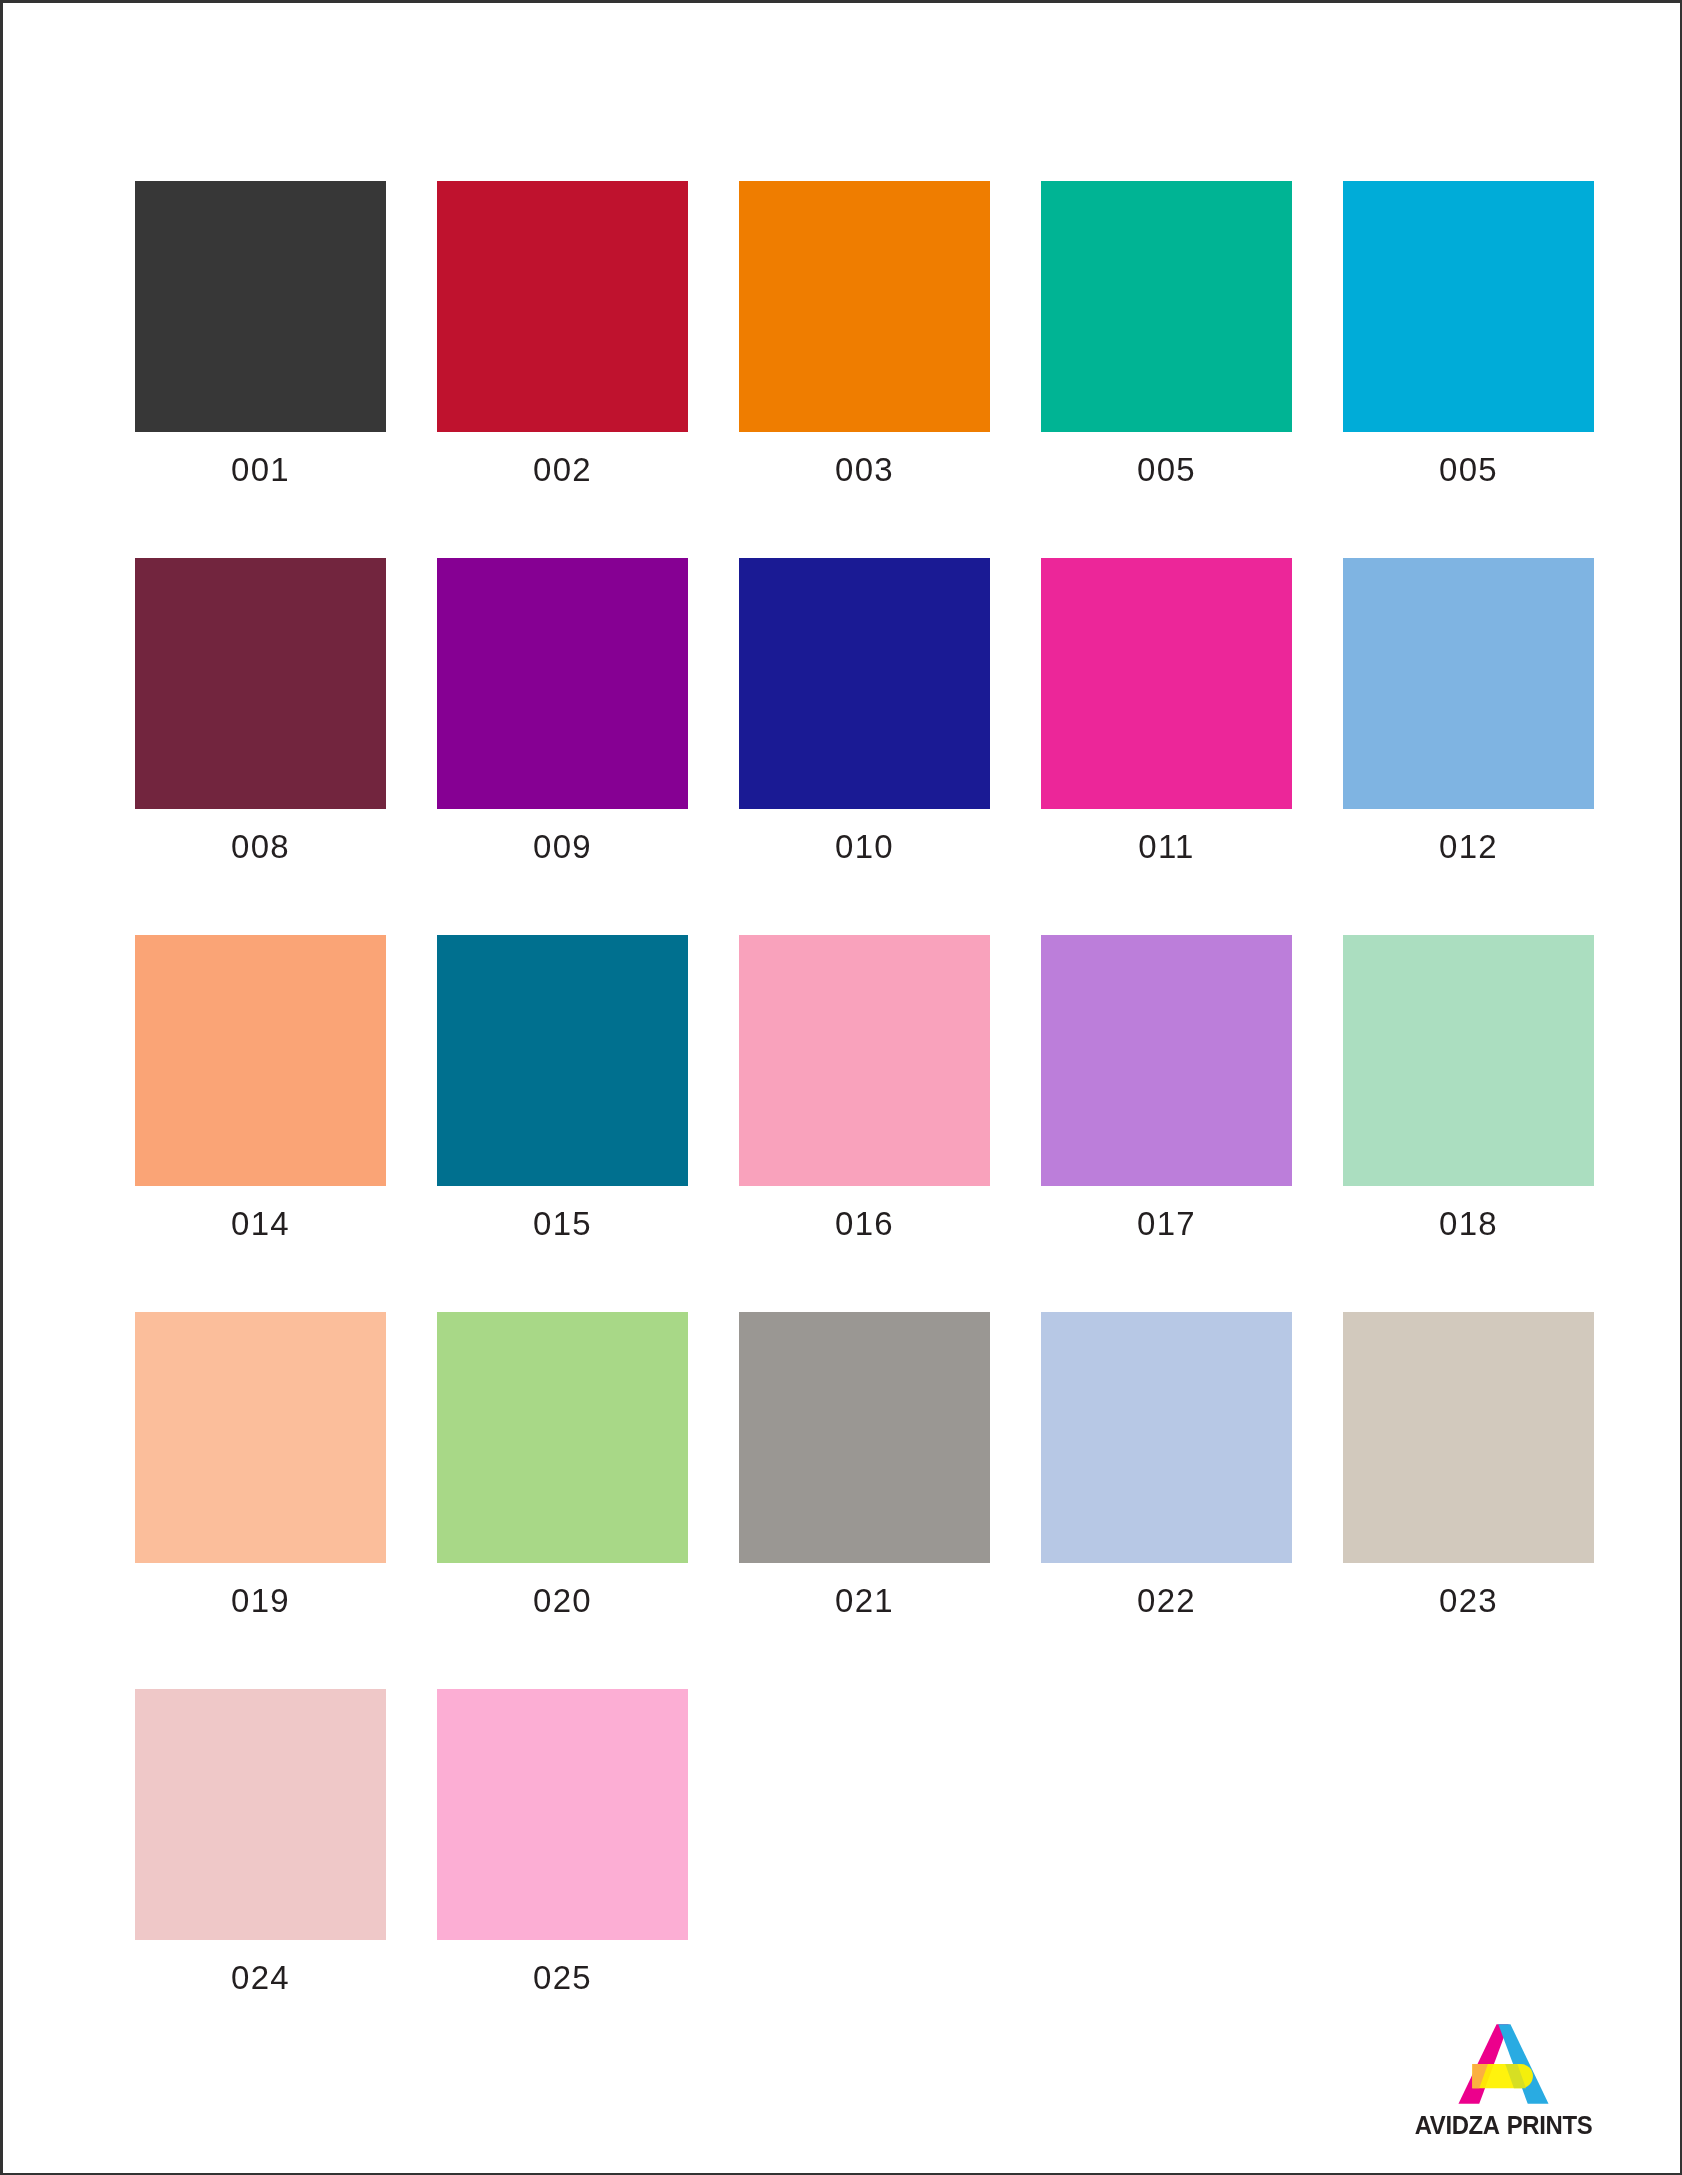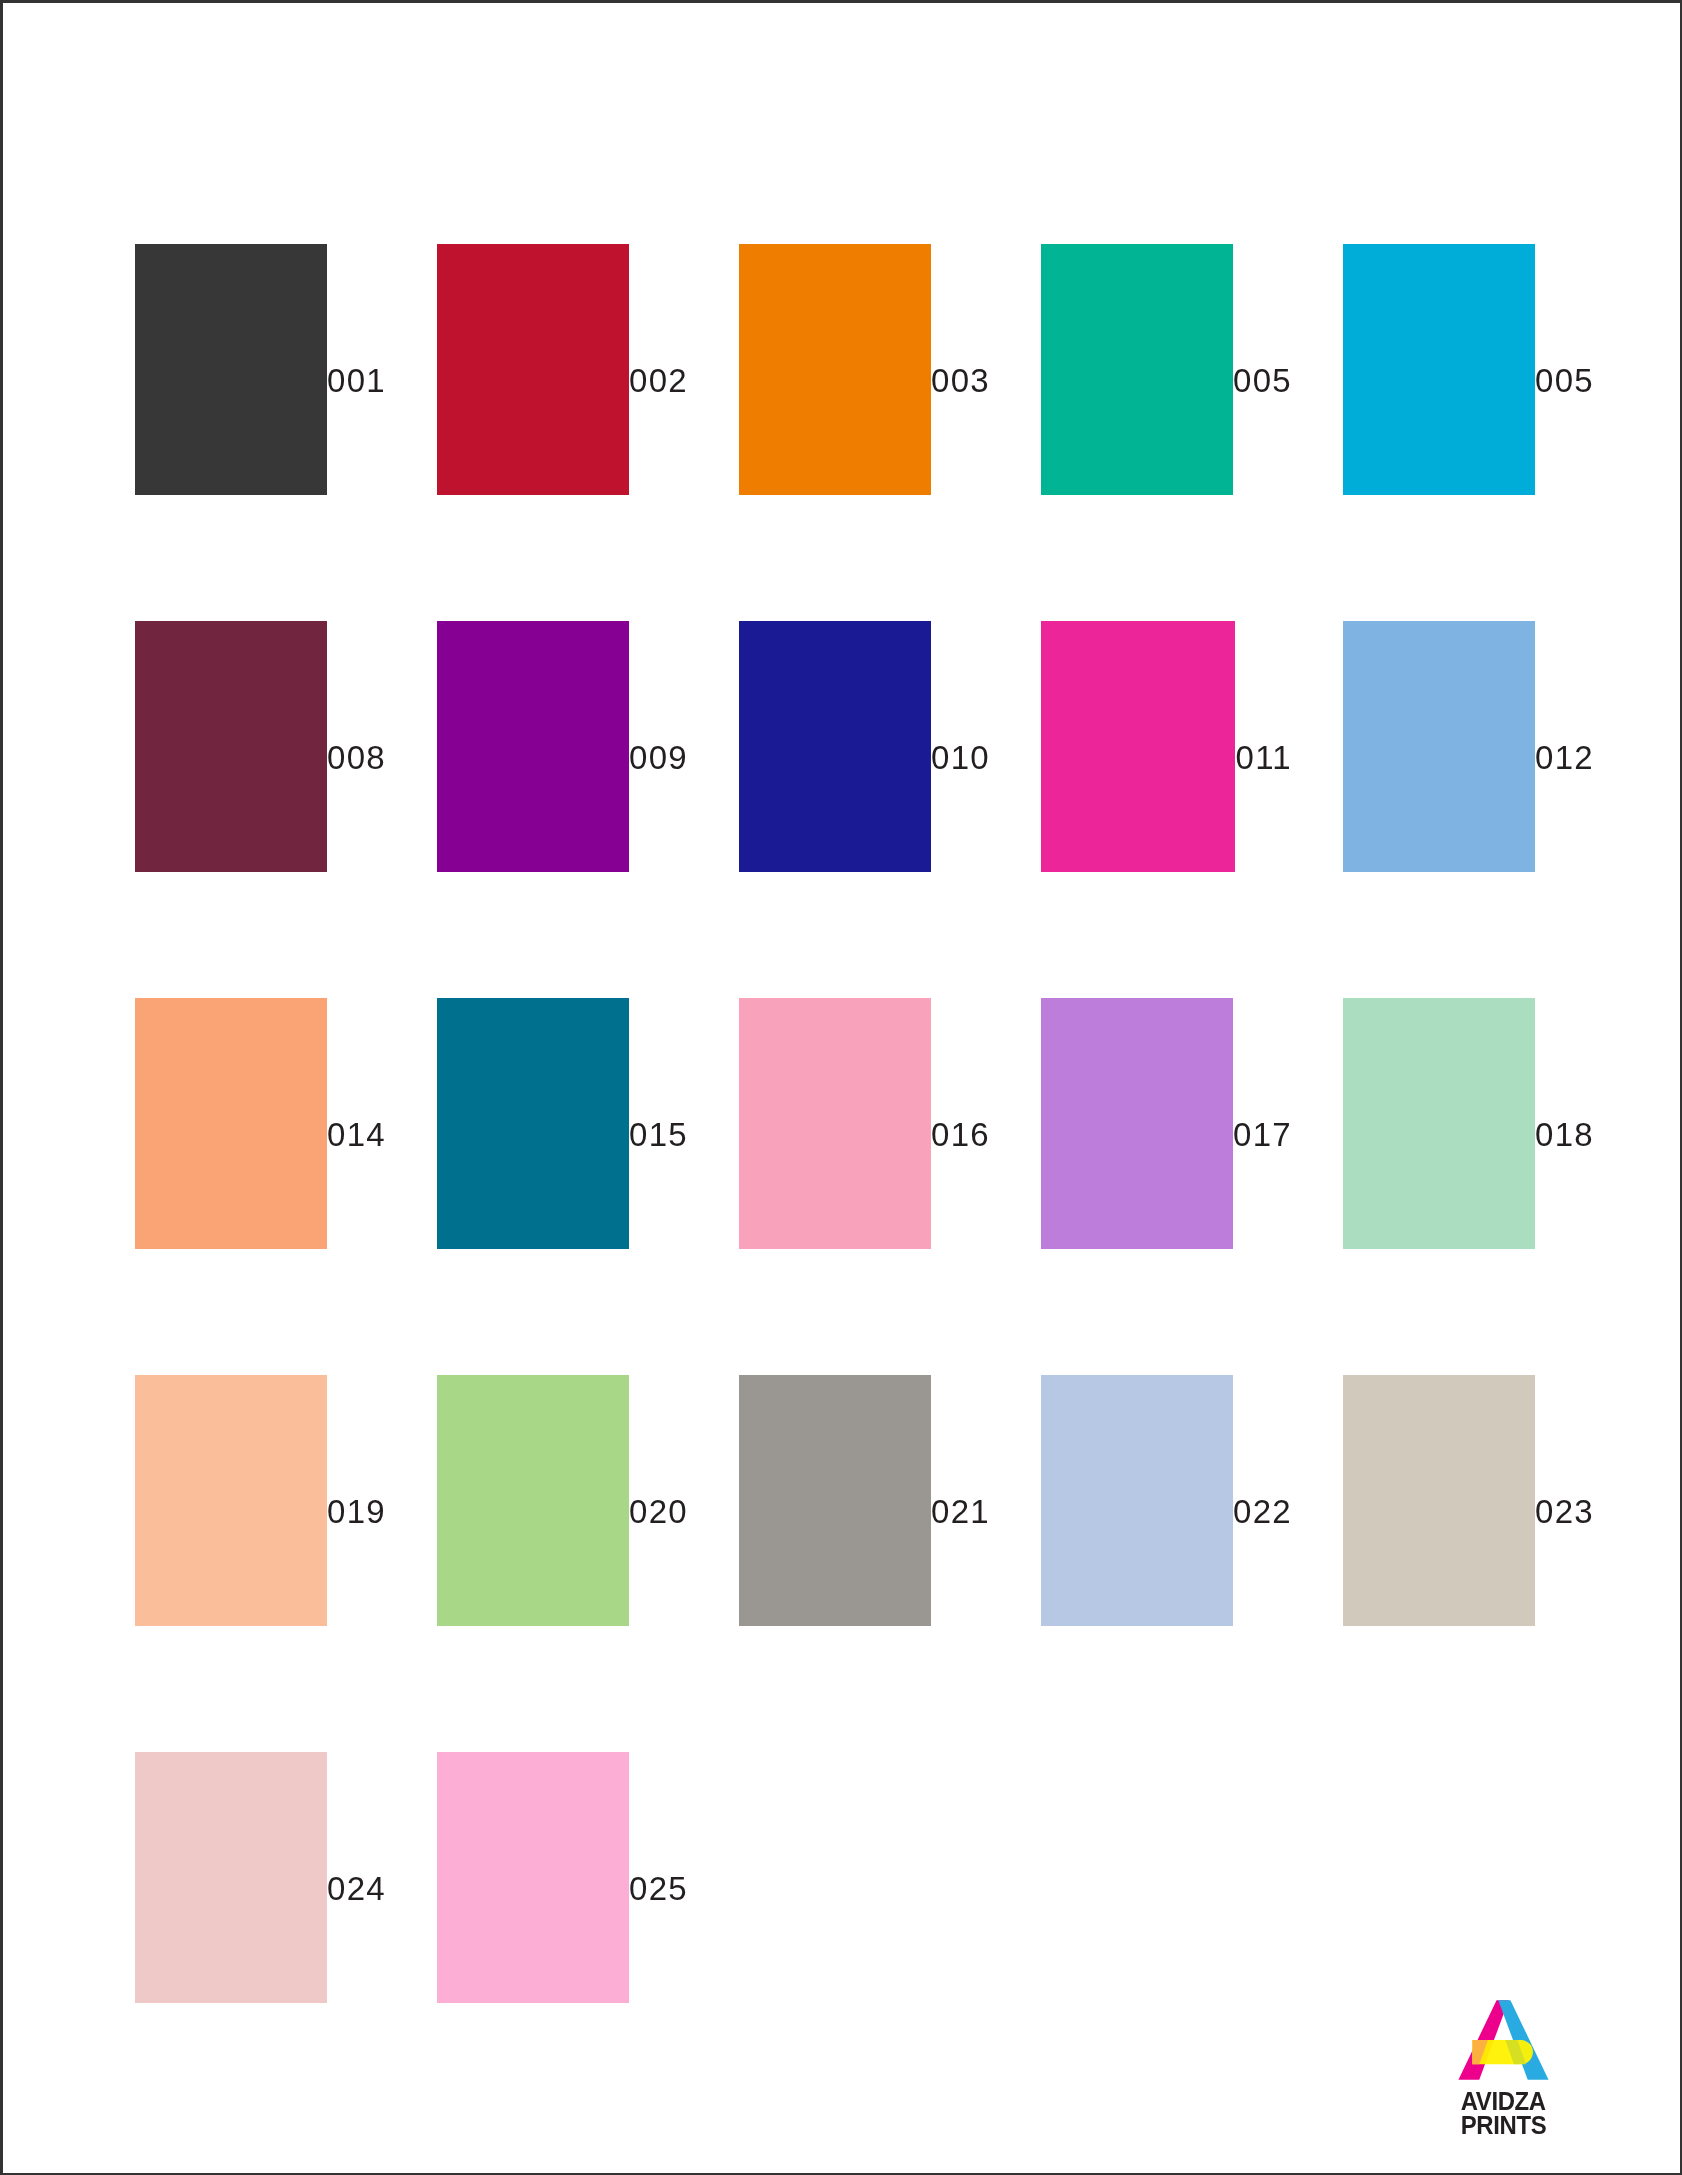--- a/index.html
+++ b/index.html
@@ -27,21 +27,21 @@
     width: 1460px;
     display: grid;
     grid-template-columns: repeat(5, 251px);
     grid-column-gap: 51px;
     grid-row-gap: 0px;
   }
   .swatch-cell {
     width: 251px;
     height: 377px;
     display: flex;
-    flex-direction: row;
+    flex-direction: column;
     align-items: center;
   }
   .swatch-chip {
     width: 251px;
     height: 251px;
     display: block;
   }
   .swatch-label {
     margin-top: 21px;
     font-family: "Liberation Sans", sans-serif;
@@ -64,21 +64,21 @@
     align-items: center;
   }
   .logo-mark {
     width: 97px;
     height: 80px;
     display: block;
   }
   .logo-wordmark {
     margin-top: 10px;
     display: flex;
-    flex-direction: column;
+    flex-direction: row;
     align-items: center;
     line-height: 0.92;
   }
   .logo-word-top {
     font-family: "Liberation Sans", sans-serif;
     font-size: 26px;
     font-weight: 700;
     letter-spacing: -0.4px;
     color: #231f20;
     transform: scaleX(0.92);

